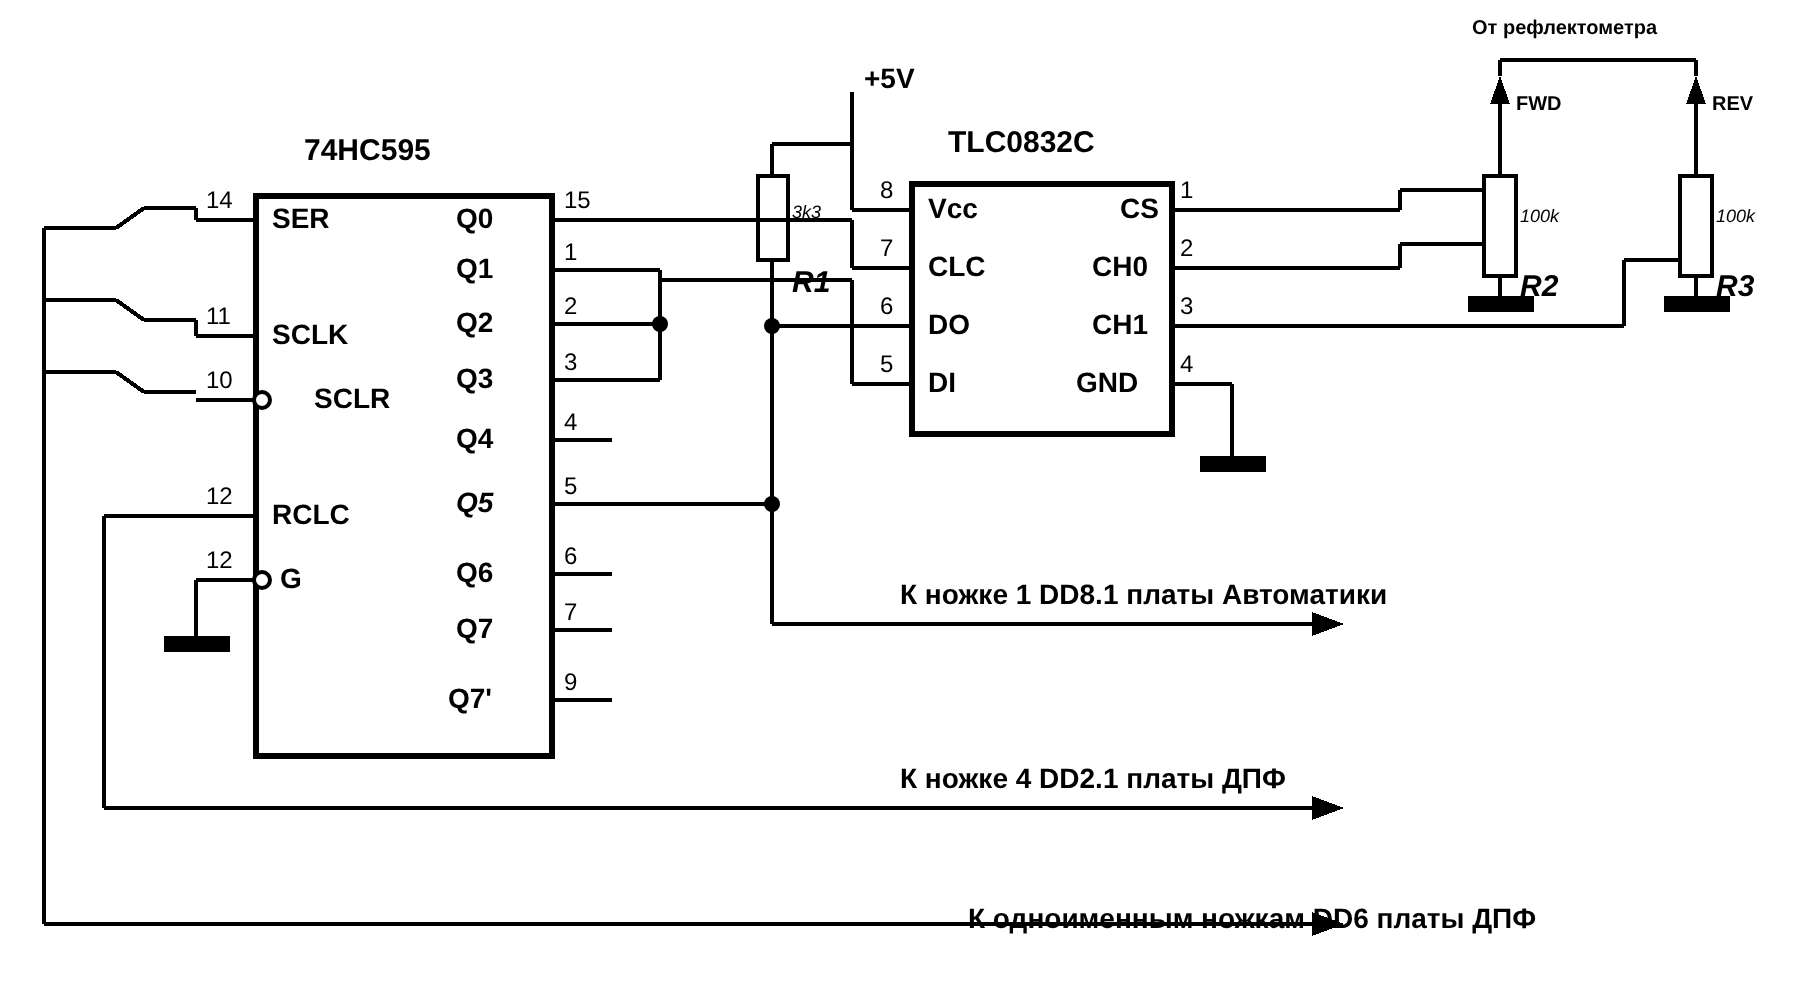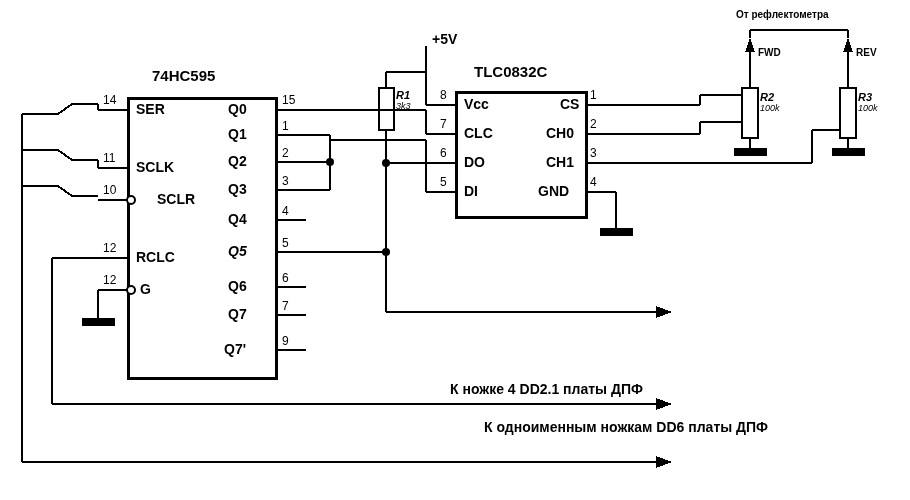--- a/index.html
+++ b/index.html
@@ -14,21 +14,21 @@
   .lbl {
     position: absolute;
     font-family: "Liberation Sans", sans-serif;
     color: #000;
     white-space: nowrap;
     line-height: 1;
   }
   .ic-title { font-size: 15px; font-weight: 700; }
   .pin-name { font-size: 14px; font-weight: 700; }
   .pin-num  { font-size: 12px; font-weight: 400; }
-  .res-lbl  { font-size: 11px; font-style: italic; font-weight: 700; }
+  .res-lbl  { font-size: 15px; font-style: italic; font-weight: 700; margin-top: 44px; }
   .res-val  { font-size: 9px; font-style: italic; font-weight: 400; }
   .rail-lbl { font-size: 14px; font-weight: 700; }
   .hdr-lbl  { font-size: 10px; font-weight: 700; }
   .sig-lbl  { font-size: 14px; font-weight: 700; }
   svg { position:absolute; left:0; top:0; }
 </style>
 </head>
 <body>
 
 <div id="root">
@@ -240,16 +240,17 @@
   <div class="lbl res-val" style="left:760px; top:104px;">100k</div>
 
   <div class="lbl res-lbl" style="left:858px; top:92px;">R3</div>
   <div class="lbl res-val" style="left:858px; top:104px;">100k</div>
 
   <div class="lbl hdr-lbl" style="left:758px; top:48px;">FWD</div>
   <div class="lbl hdr-lbl" style="left:856px; top:48px;">REV</div>
 
   <div class="lbl hdr-lbl" style="left:736px; top:10px;">От рефлектометра</div>
 
+  <div class="lbl sig-lbl" style="left:450px; top:290px;">К ножке 1 DD8.1 платы Автоматики</div>
   <div class="lbl sig-lbl" style="left:450px; top:382px;">К ножке 4 DD2.1 платы ДПФ</div>
-  <div class="lbl sig-lbl" style="left:484px; top:420px;">К одноименным ножкам DD6 платы ДПФ</div>
+  <div class="lbl sig-lbl" style="left:484px; top:452px;">К одноименным ножкам DD6 платы ДПФ</div>
 
 </div>
 
 </body></html>

